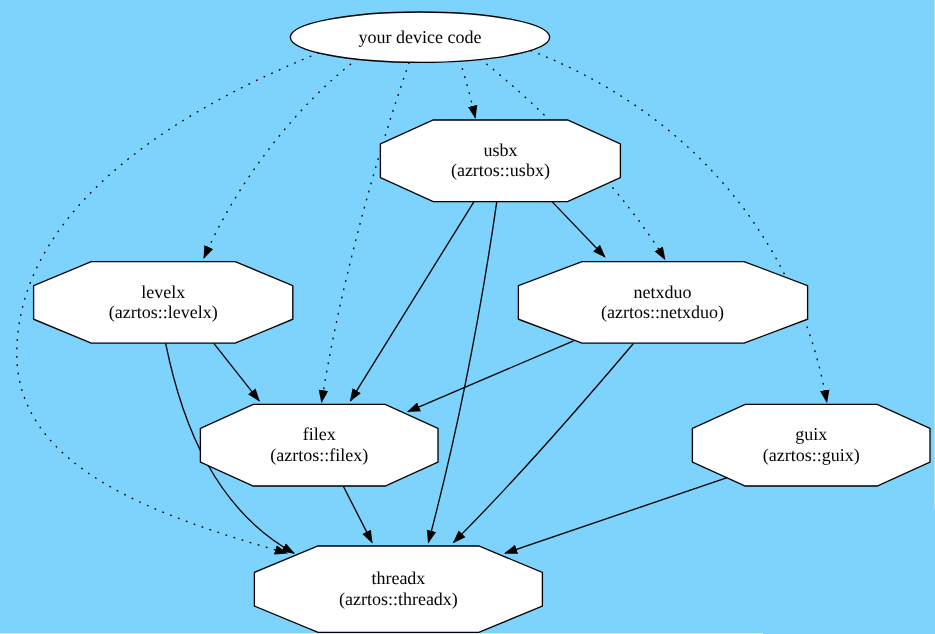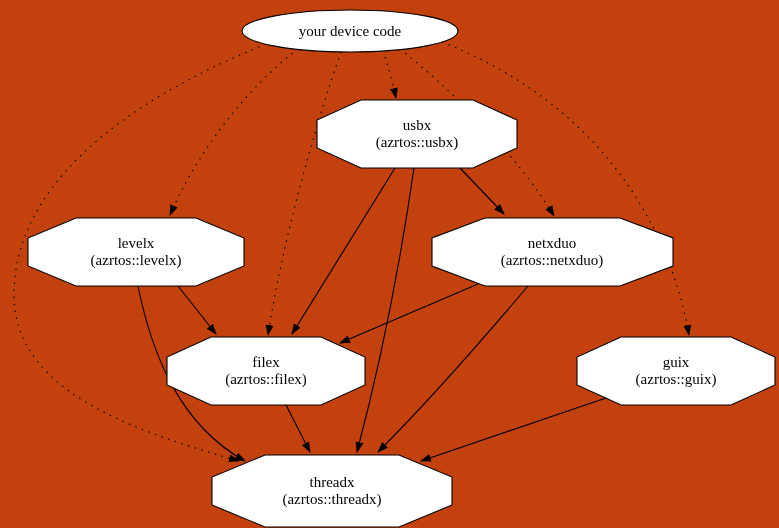--- a/index.html
+++ b/index.html
@@ -1,16 +1,16 @@
 <!DOCTYPE html>
 <html><head>
 <meta charset="utf-8">
 <style>
   html, body { margin: 0; padding: 0; background: #ffffff; }
-  .stage { width: 779px; height: 528px; background: #c2410c; position: relative; }
+  .stage { width: 779px; height: 528px; background: #7dd3fc; position: relative; }
   .node-shape { fill: #ffffff; stroke: #000000; stroke-width: 1.1; }
   .edge { fill: none; stroke: #000000; stroke-width: 1.1; }
   .edge.dotted { stroke-dasharray: 1.5 5.5; }
   .lbl {
     font-family: "Liberation Serif", "DejaVu Serif", serif;
     font-size: 15px;
     fill: #000000;
     text-anchor: middle;
   }
 </style>

